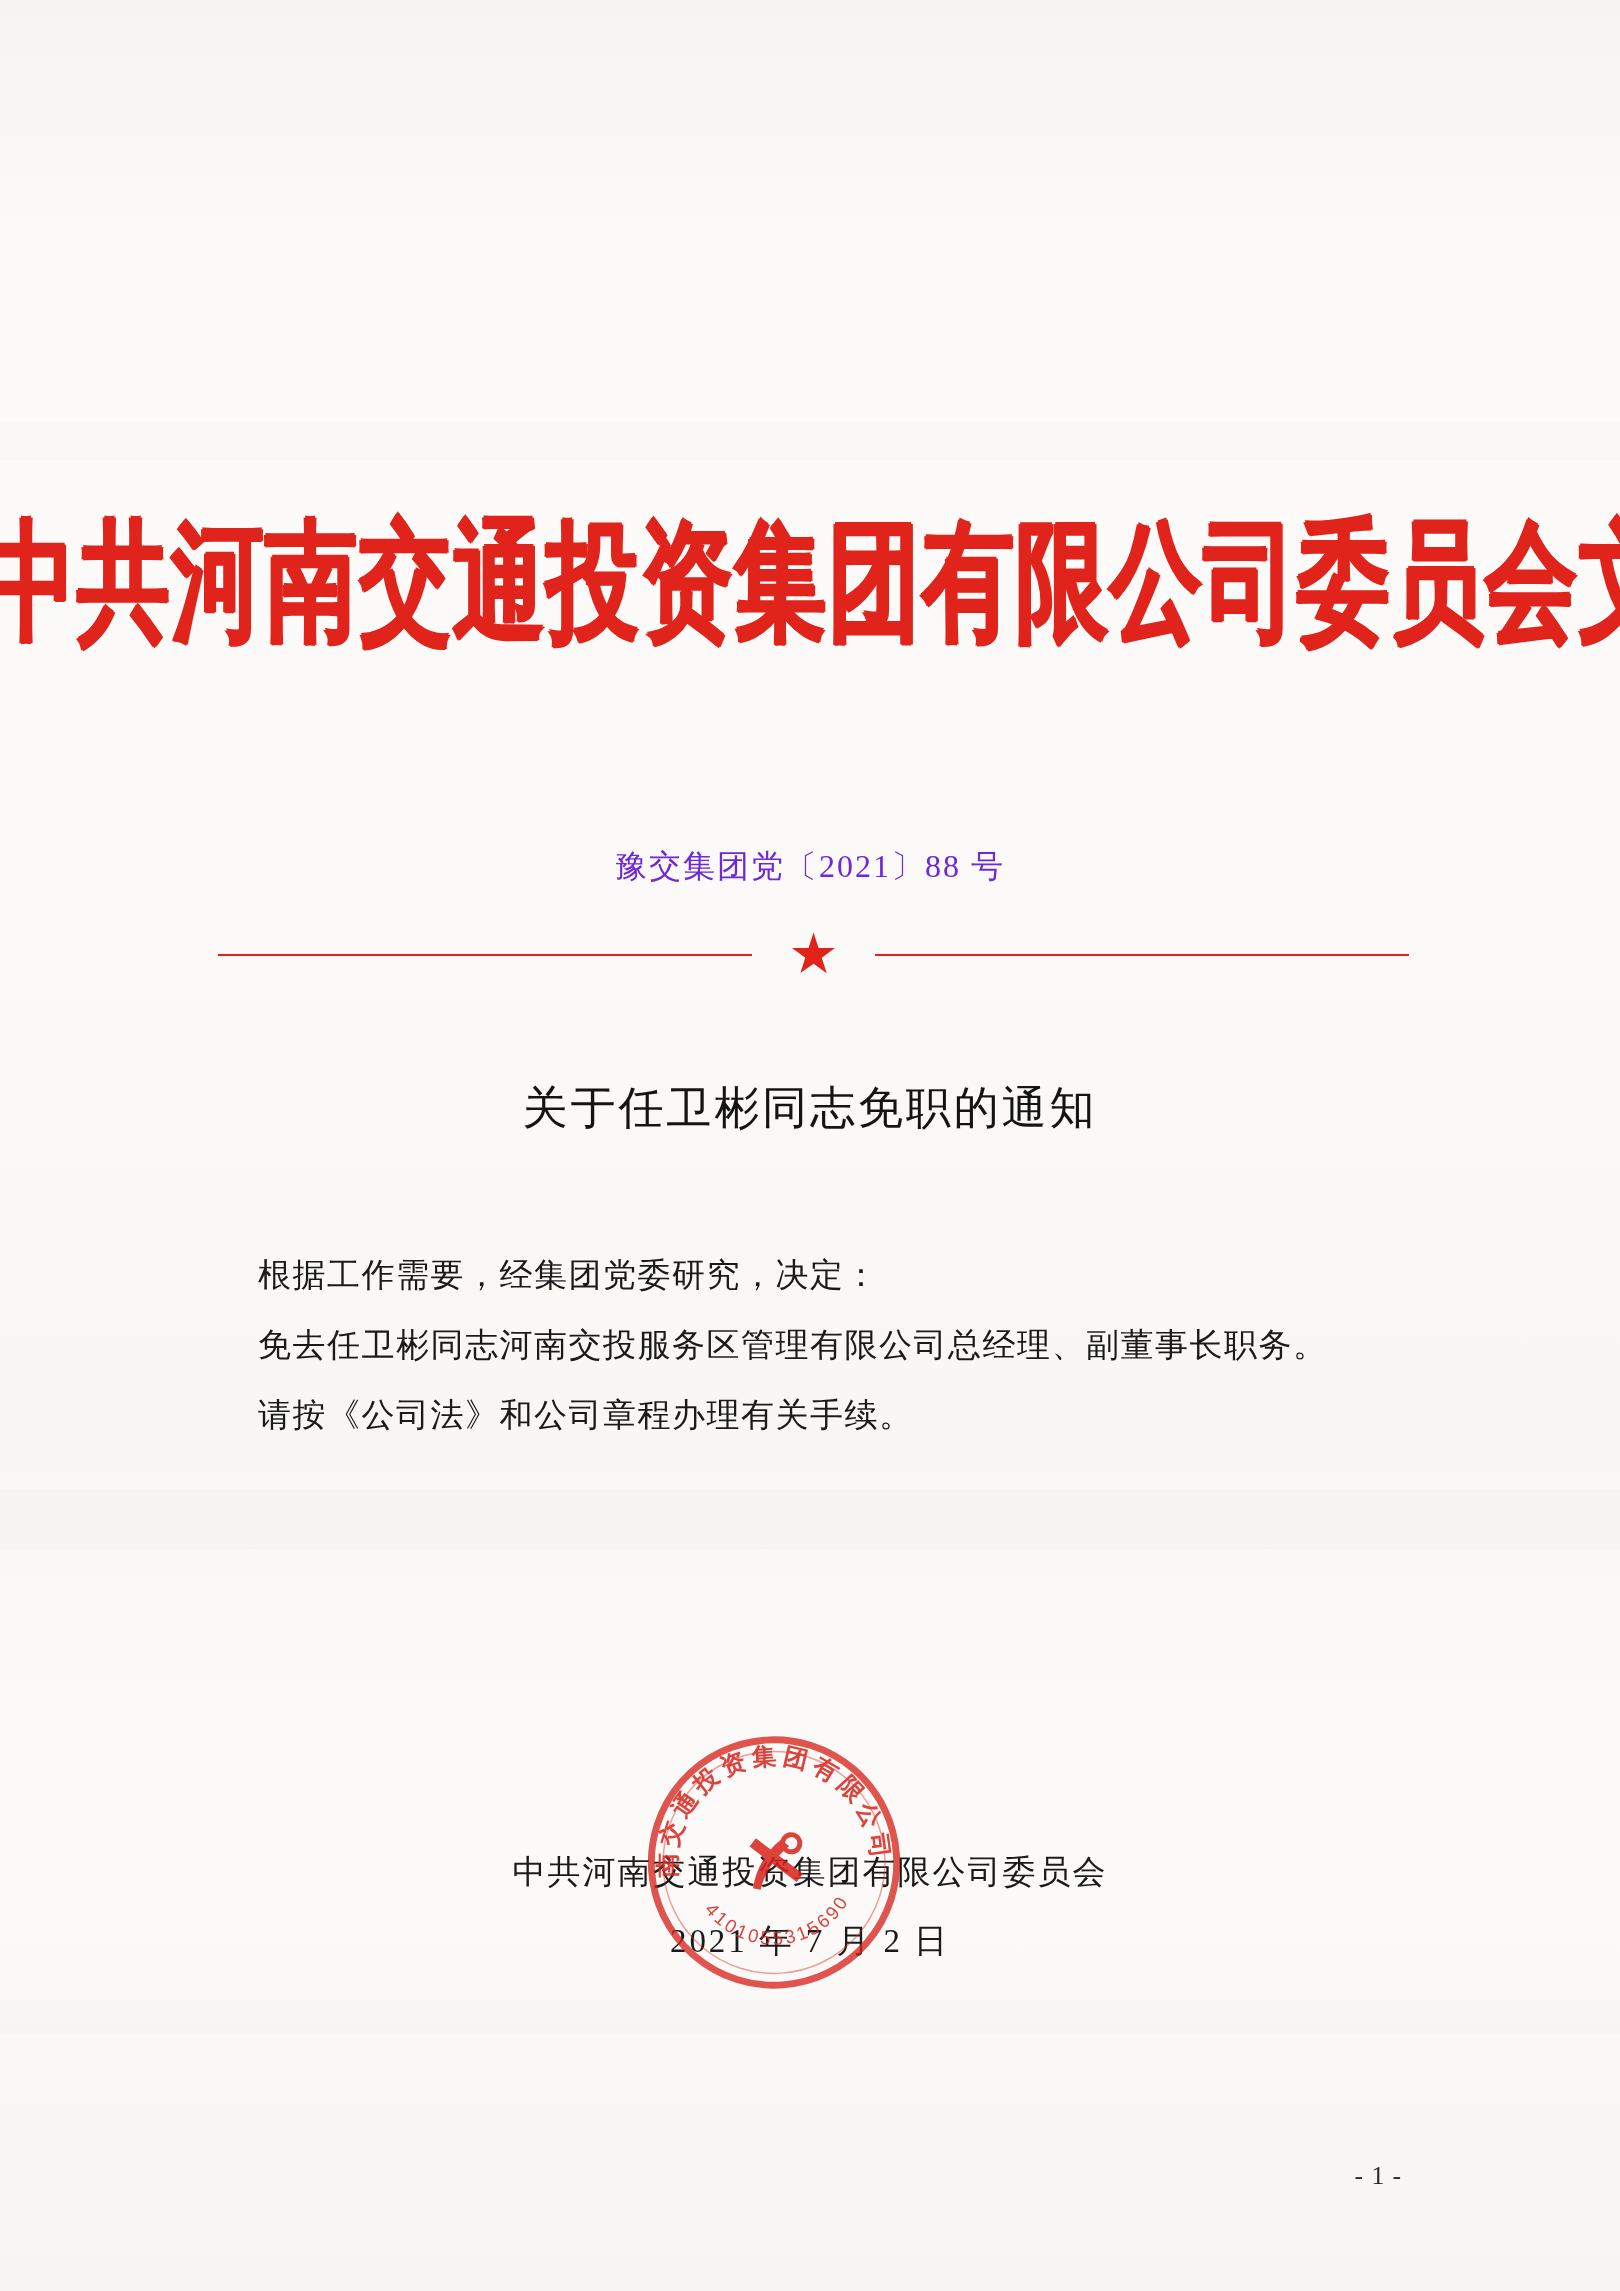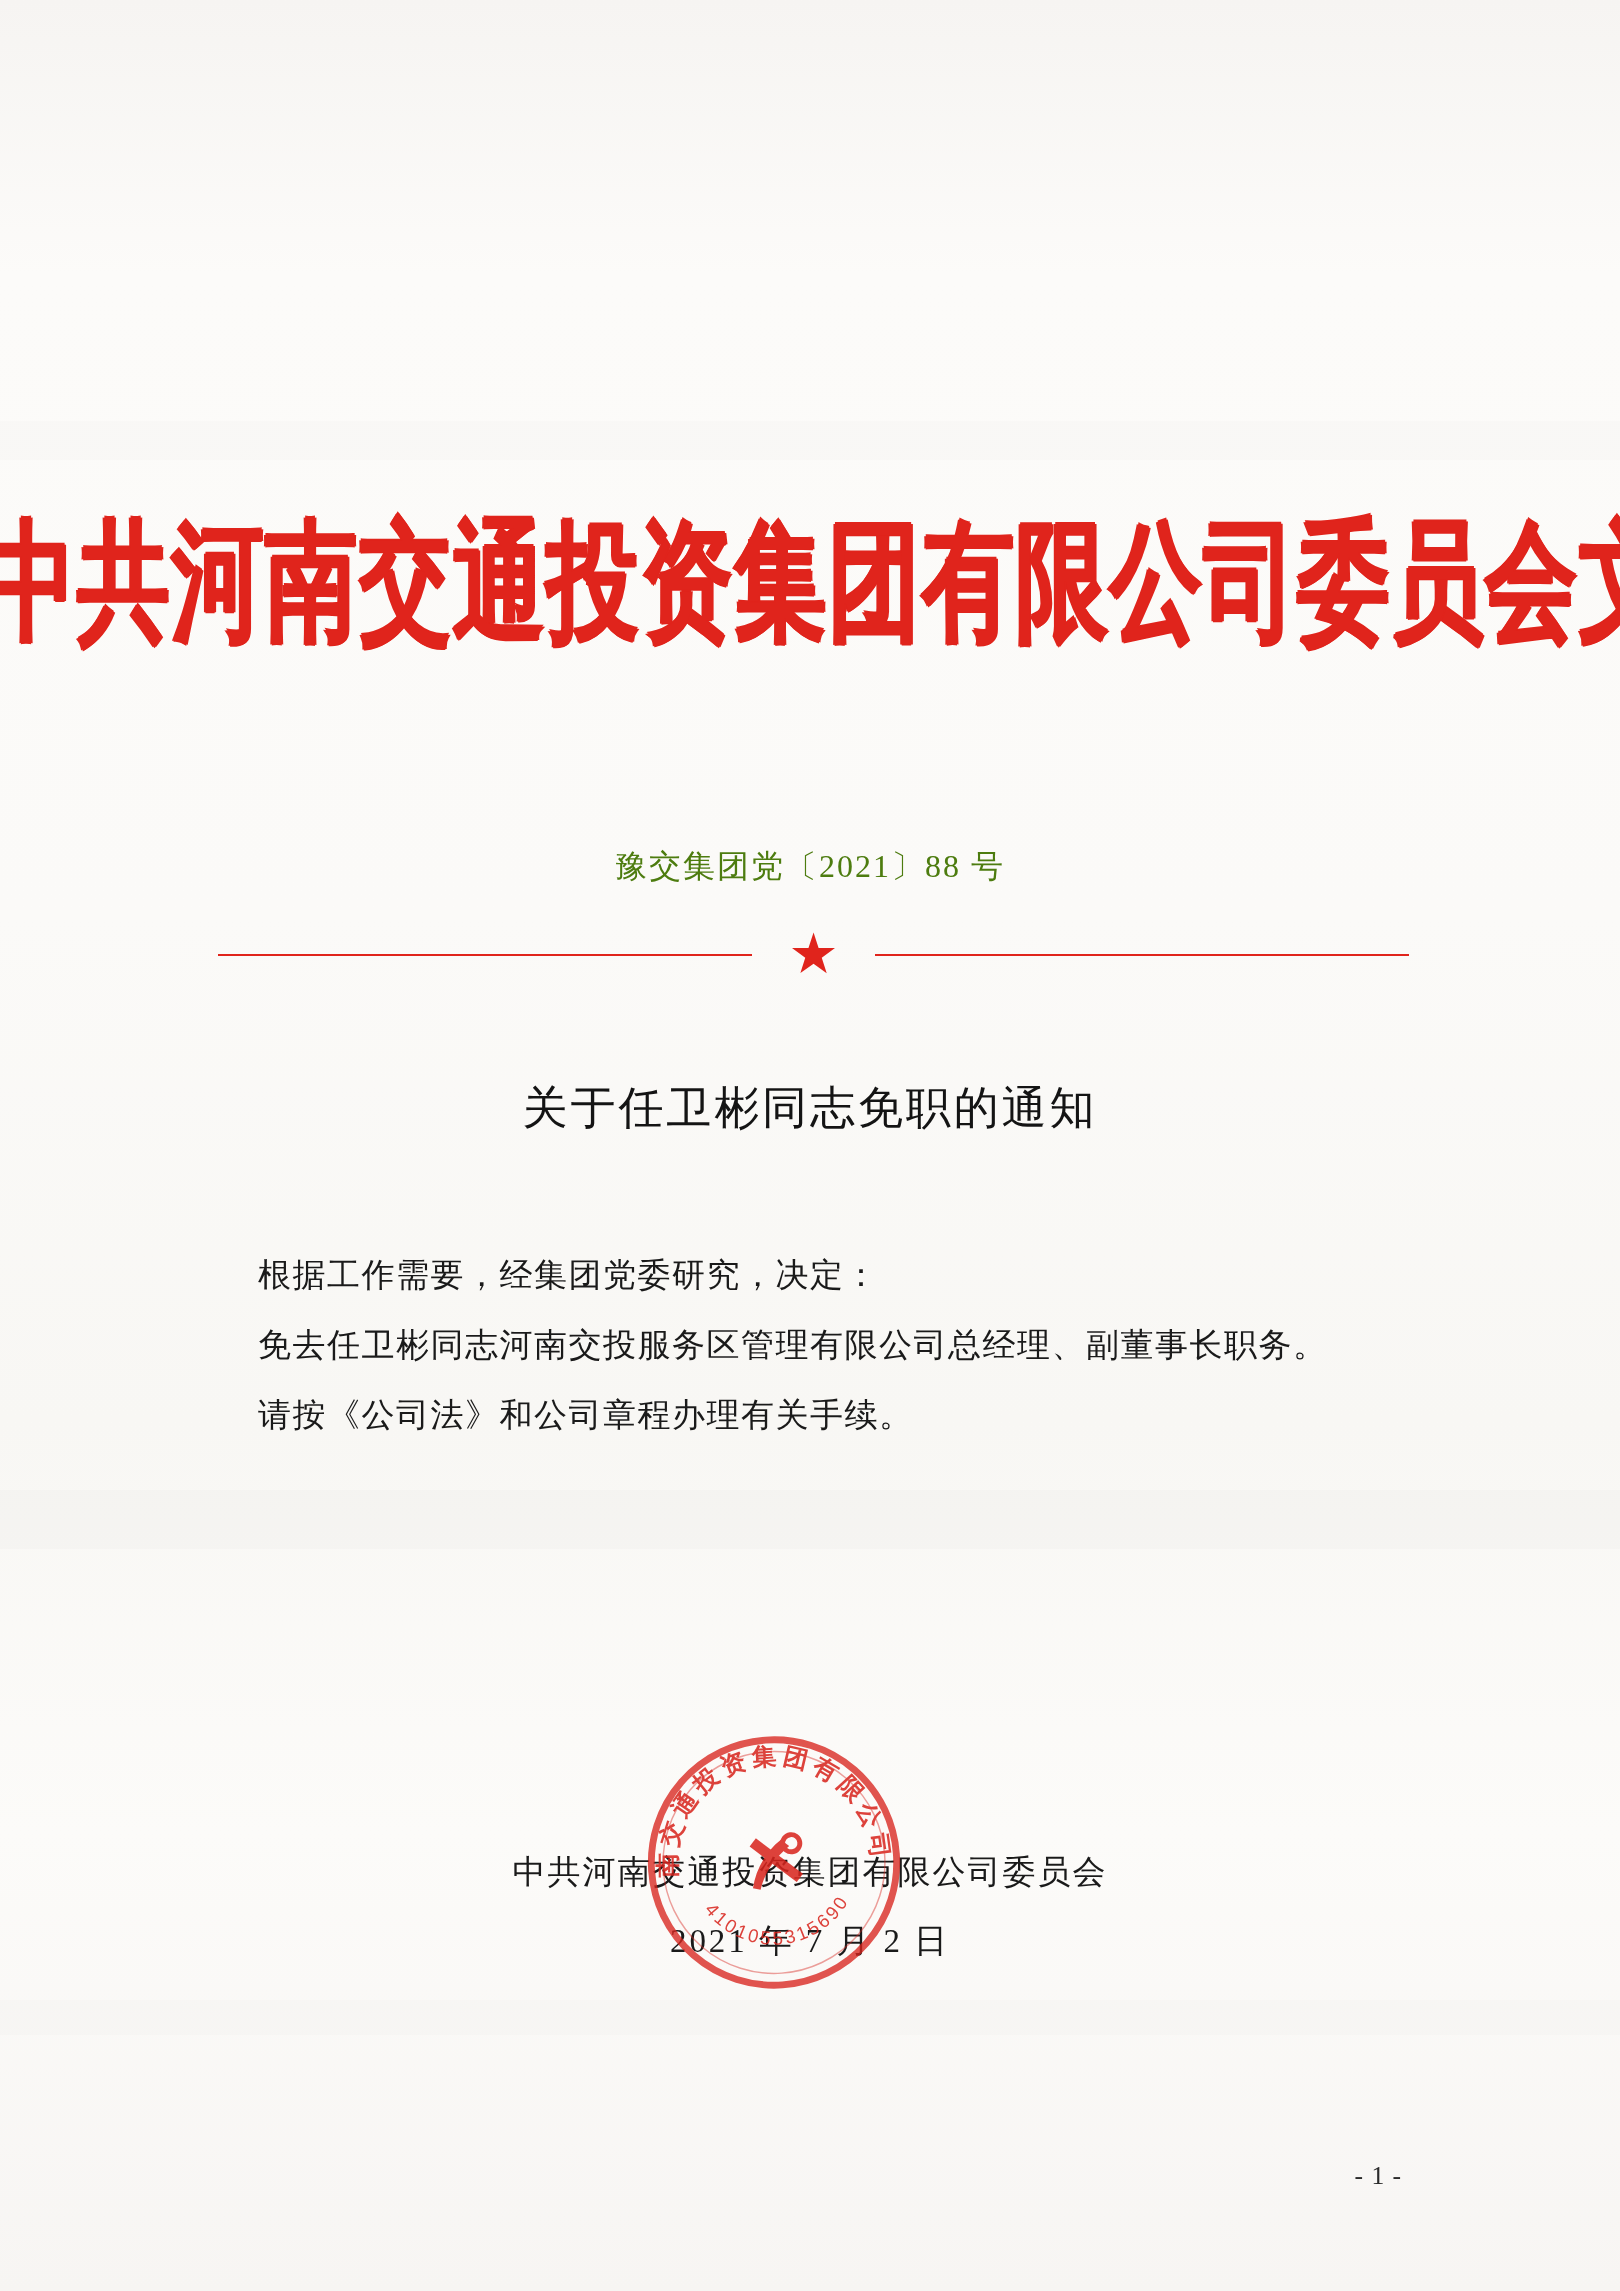--- a/index.html
+++ b/index.html
@@ -65,21 +65,21 @@
   }
 
   
   .doc-number {
     position: absolute;
     top: 845px;
     left: 0;
     right: 0;
     text-align: center;
     font-size: 32px;
-    color: #4d7c0f;
+    color: #6d28d9;
     letter-spacing: 2px;
   }
 
   
   .sep {
     position: absolute;
     top: 936px;
     left: 218px;
     width: 1191px;
     height: 39px;

